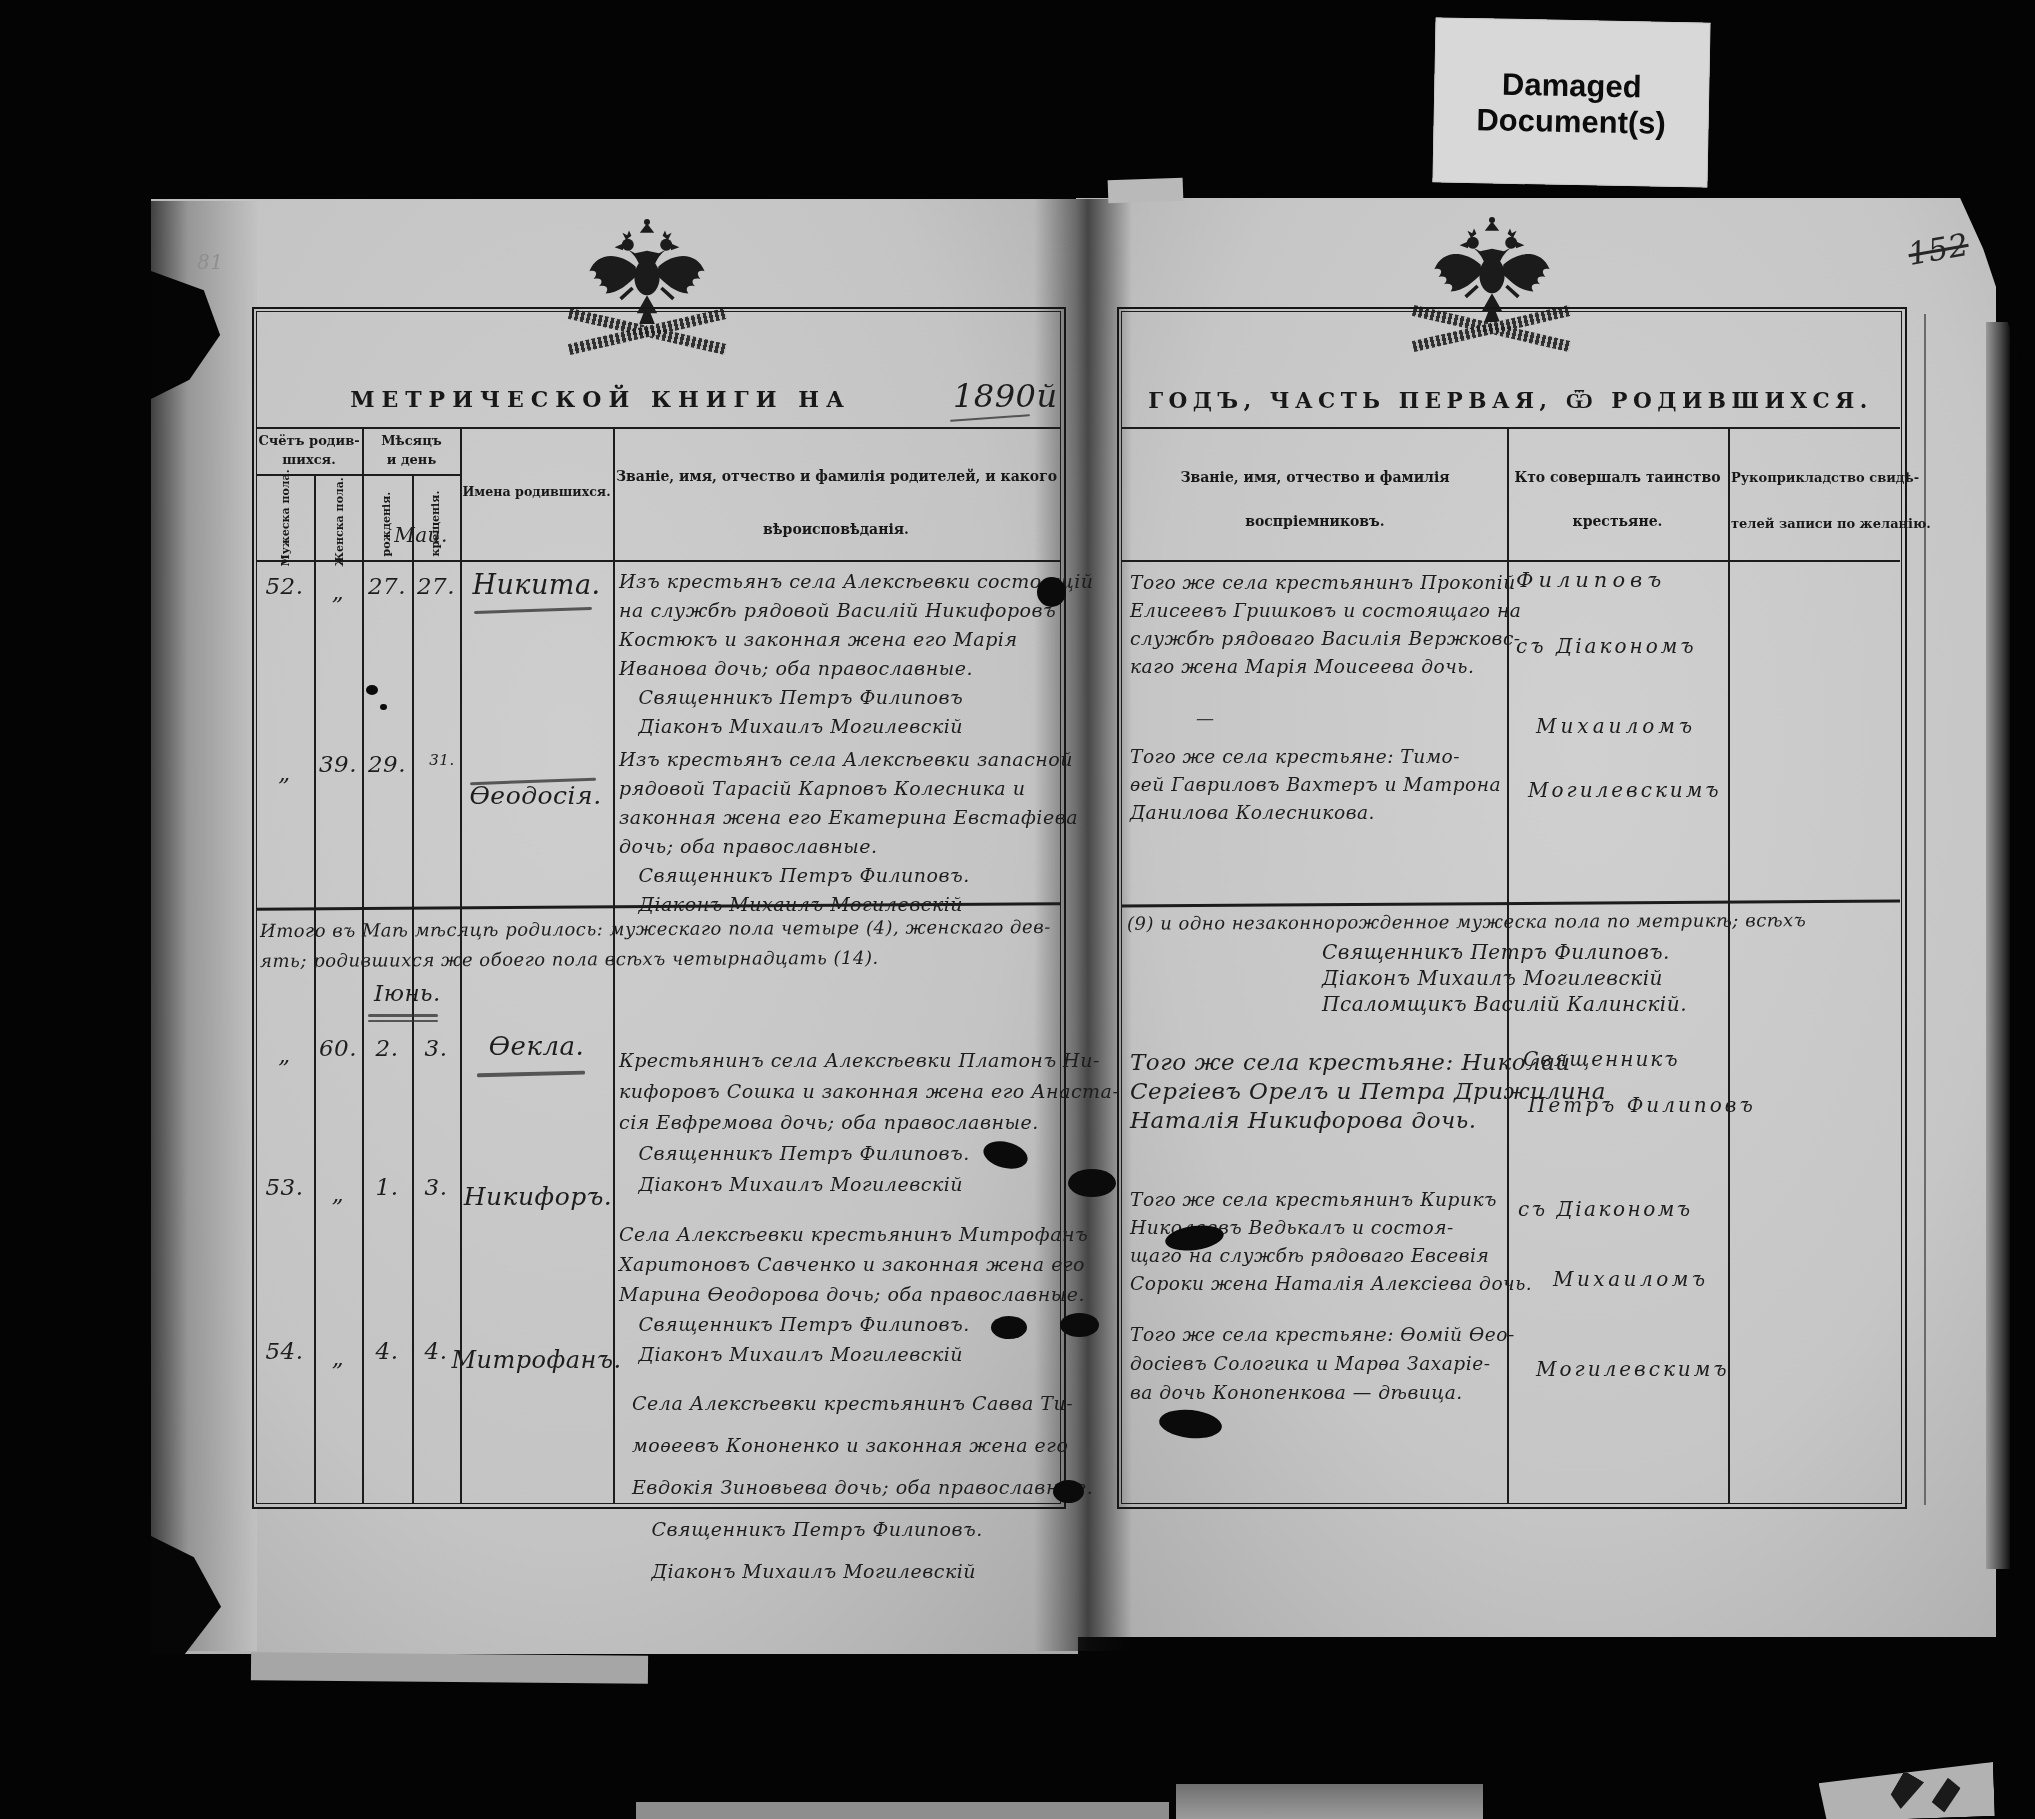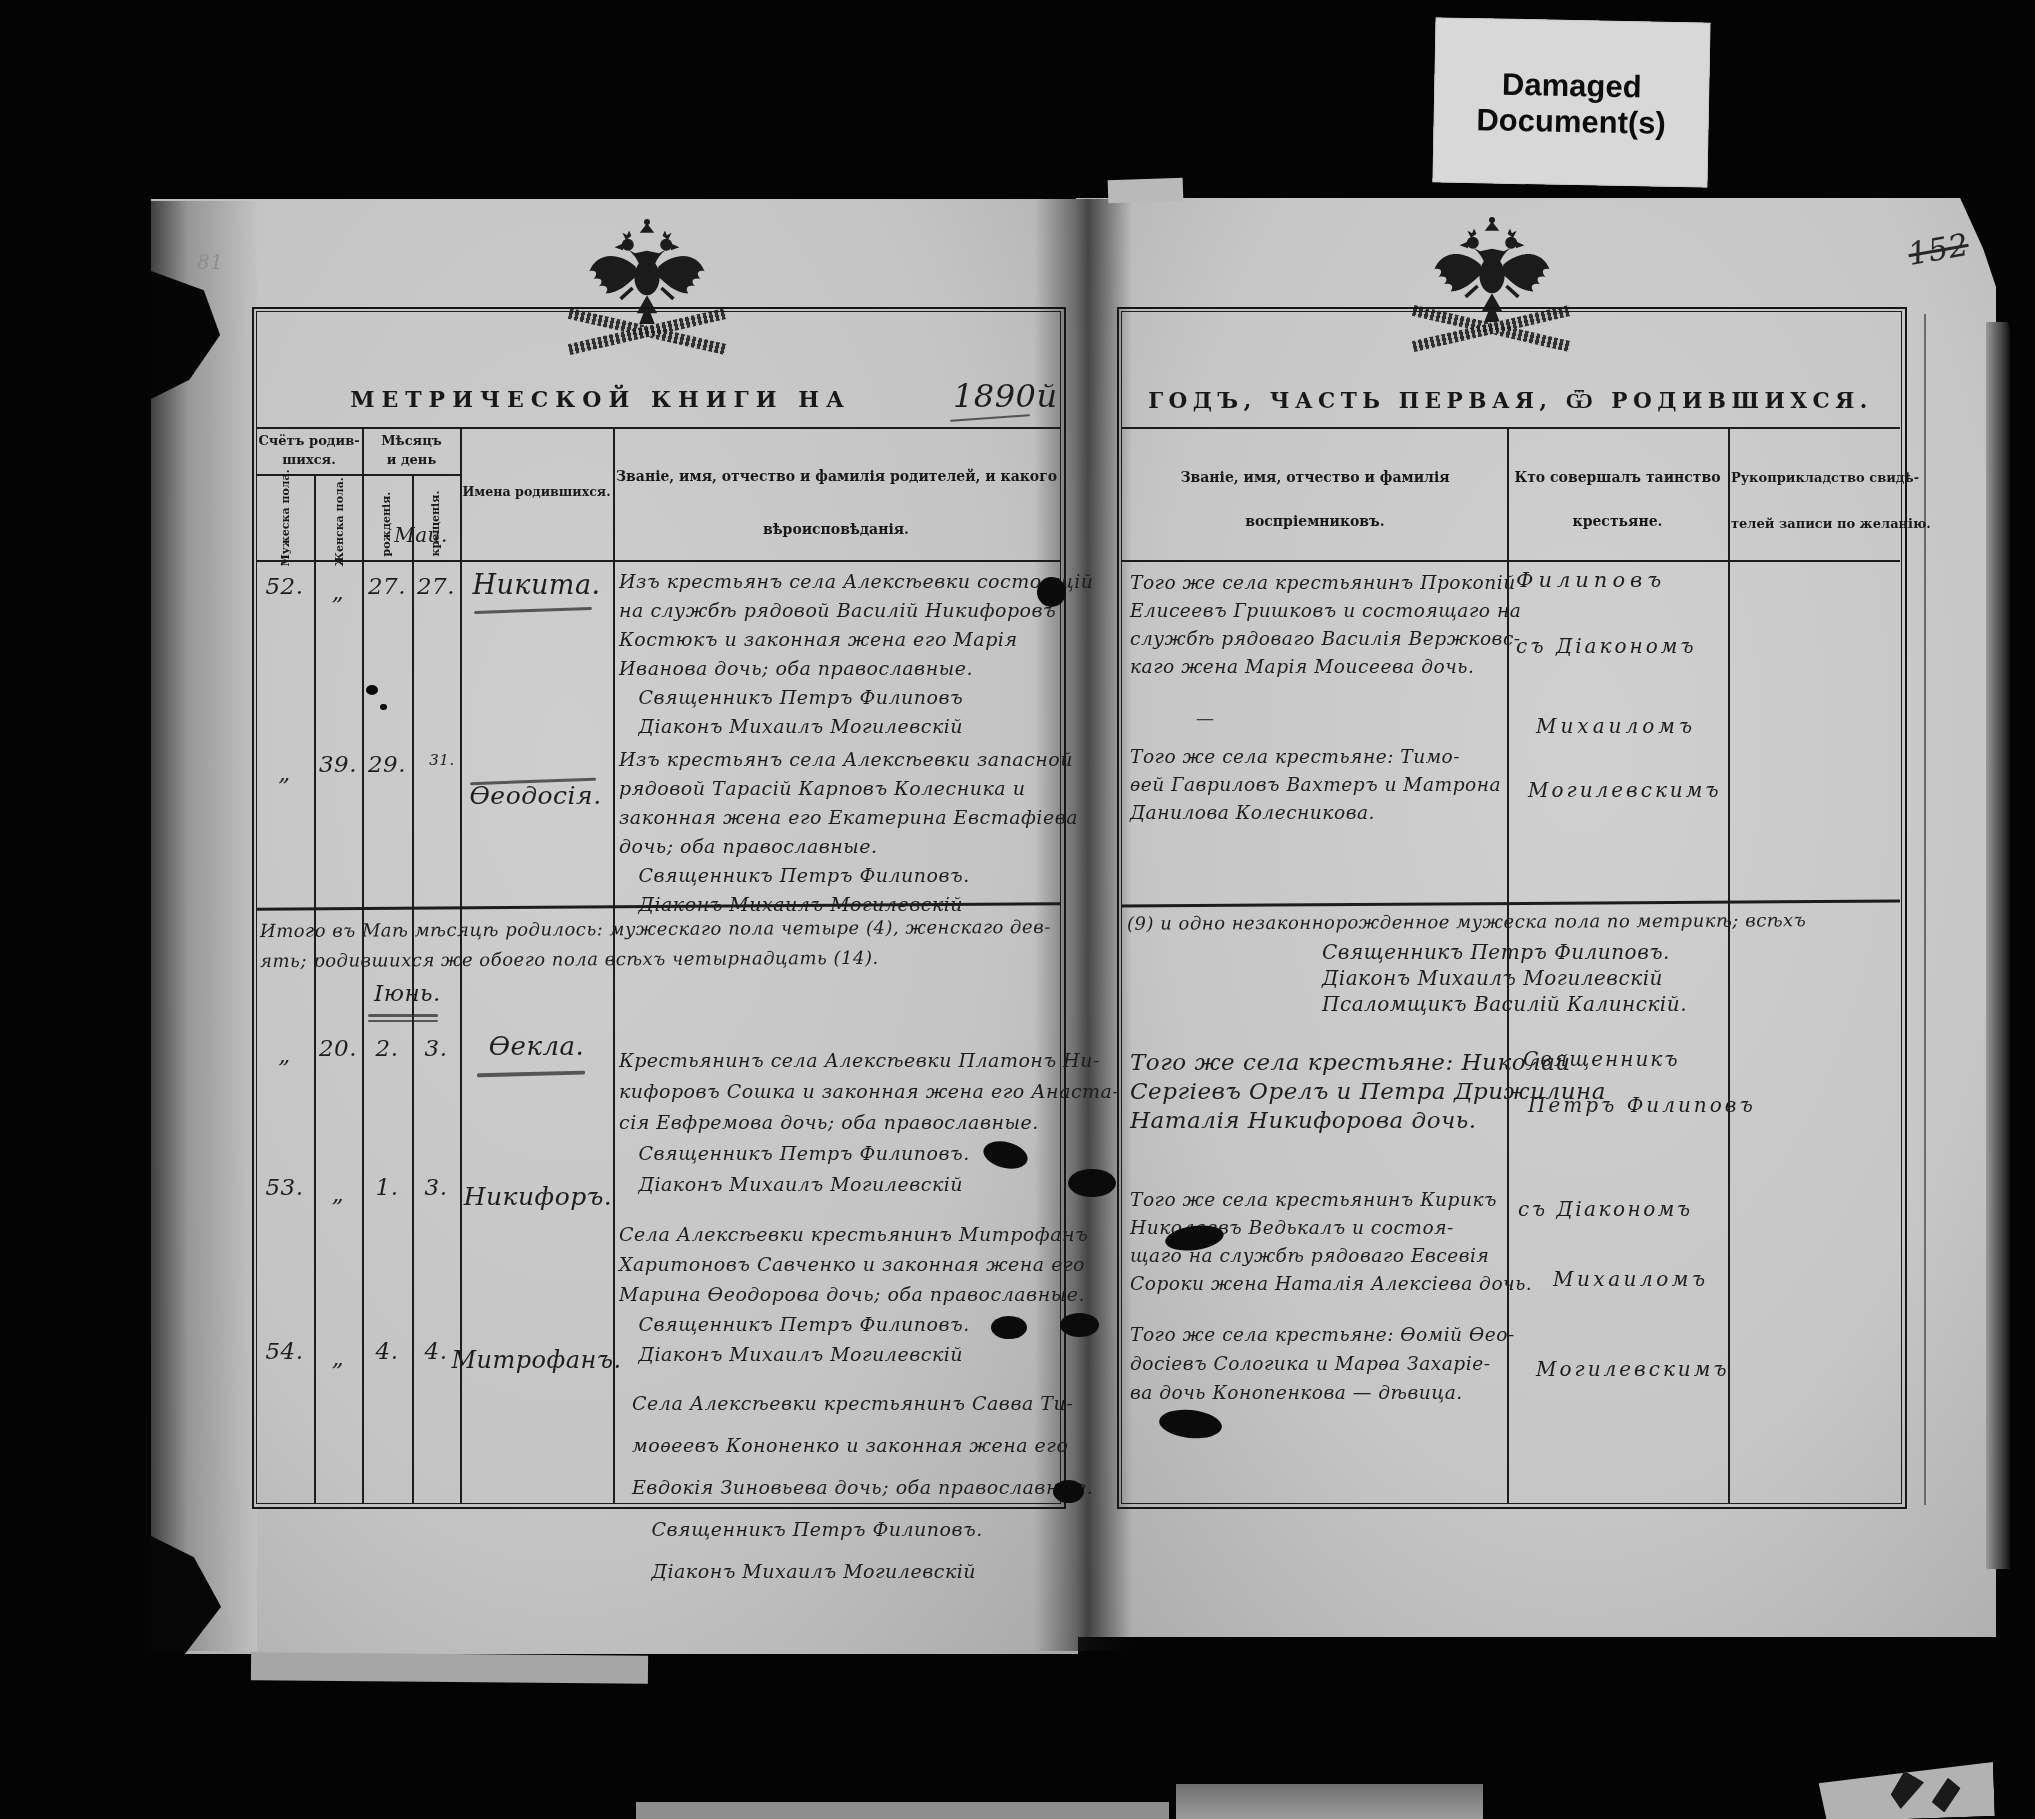--- a/index.html
+++ b/index.html
@@ -164,21 +164,21 @@
 <div class="abs hw" style="left:1127px;top:911px;font-size:18px;transform:rotate(-0.3deg);">(9) и одно незаконнорожденное мужеска пола по метрикѣ; всѣхъ</div>
 <div class="abs hw pre" style="left:1322px;top:939px;font-size:20px;line-height:26px;">Священникъ Петръ Филиповъ.
 Діаконъ Михаилъ Могилевскій
 Псаломщикъ Василій Калинскій.</div>
 
 <div class="abs hw center" style="left:365px;top:980px;width:85px;font-size:23px;">Іюнь.</div>
 <div class="abs underl" style="left:368px;top:1014px;width:70px;height:2.5px;"></div>
 <div class="abs underl" style="left:368px;top:1020px;width:70px;height:1.5px;"></div>
 
 <div class="abs hw center" style="left:256px;top:1042px;width:57px;font-size:23px;">„</div>
-<div class="abs hw center" style="left:314px;top:1035px;width:48px;font-size:23px;">20.</div>
+<div class="abs hw center" style="left:314px;top:1035px;width:48px;font-size:23px;">60.</div>
 <div class="abs hw center" style="left:362px;top:1035px;width:50px;font-size:23px;">2.</div>
 <div class="abs hw center" style="left:412px;top:1035px;width:48px;font-size:23px;">3.</div>
 <div class="abs hw center" style="left:460px;top:1031px;width:153px;font-size:26px;">Ѳекла.</div>
 <div class="abs underl" style="left:477px;top:1072px;width:108px;height:3.5px;transform:rotate(-1.5deg);"></div>
 <div class="abs hw pre" style="left:619px;top:1045px;font-size:19px;line-height:31px;">Крестьянинъ села Алексѣевки Платонъ Ни-
 кифоровъ Сошка и законная жена его Анаста-
 сія Евфремова дочь; оба православные.
  Священникъ Петръ Филиповъ.
  Діаконъ Михаилъ Могилевскій</div>
 

